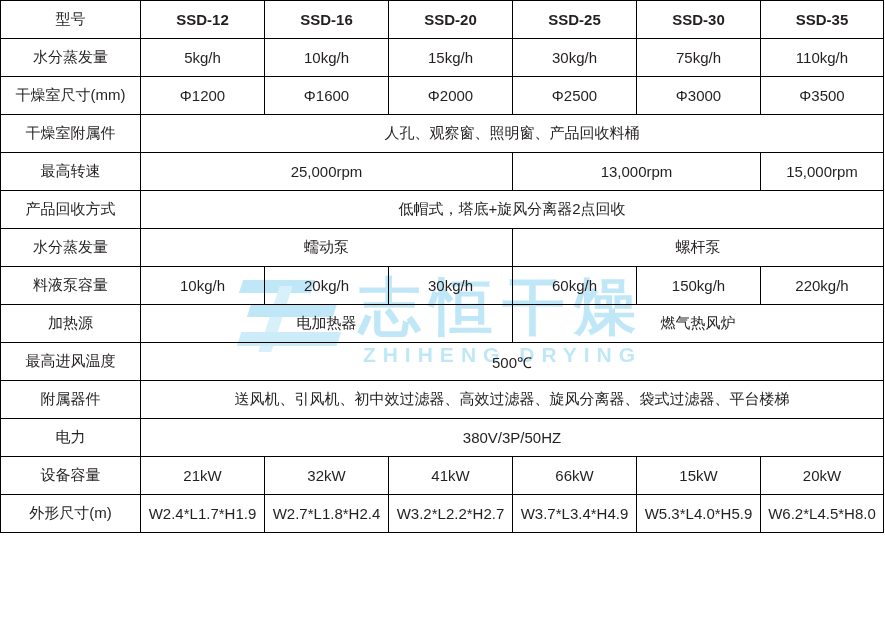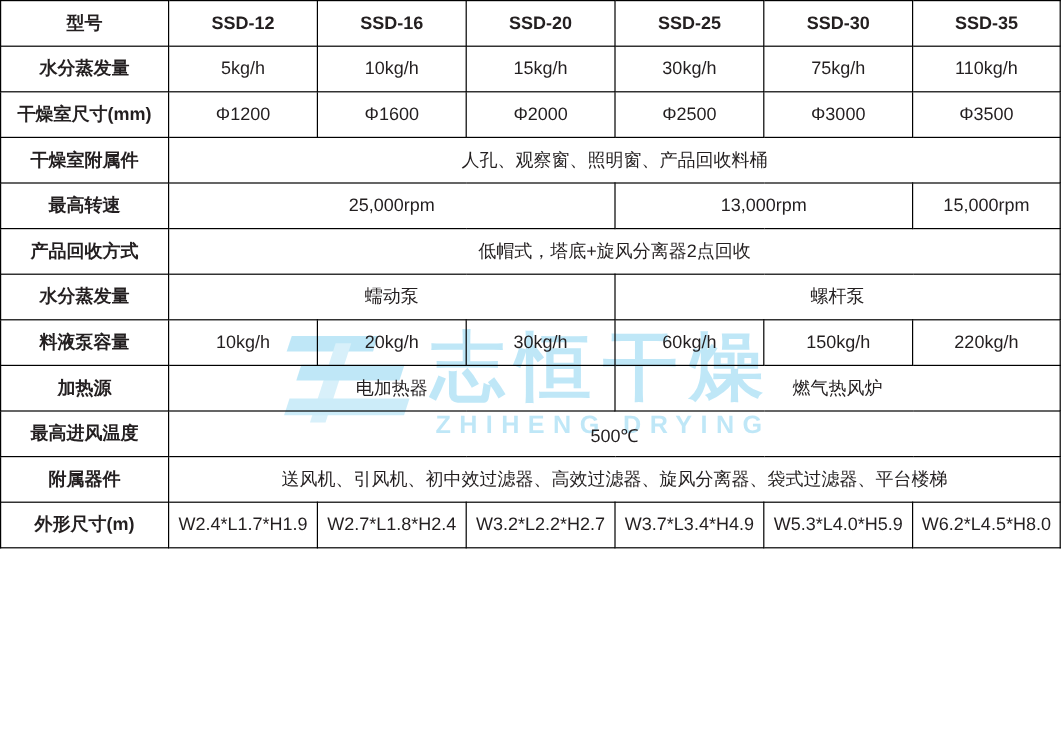--- a/index.html
+++ b/index.html
@@ -85,21 +85,21 @@
     border: 1px solid #000000;
     text-align: center;
     vertical-align: middle;
     font-size: 15px;
     height: 33px;
     padding: 2px 3px;
     background: transparent;
   }
   td.label {
     background: #e9e9e9;
-    font-weight: bold;
+    font-weight: normal;
     font-size: 15px;
     width: 140px;
   }
   td.hdr {
     font-weight: bold;
     margin-left: 24px;
   }
   td.small {
     font-size: 14px;
   }
@@ -197,20 +197,33 @@
         </tr>
         <tr>
           <td class="label">最高进风温度</td>
           <td colspan="6">500℃</td>
         </tr>
         <tr>
           <td class="label">附属器件</td>
           <td colspan="6">送风机、引风机、初中效过滤器、高效过滤器、旋风分离器、袋式过滤器、平台楼梯</td>
         </tr>
         <tr>
+          <td class="label">电力</td>
+          <td colspan="6">380V/3P/50HZ</td>
+        </tr>
+        <tr>
+          <td class="label">设备容量</td>
+          <td>21kW</td>
+          <td>32kW</td>
+          <td>41kW</td>
+          <td>66kW</td>
+          <td>15kW</td>
+          <td>20kW</td>
+        </tr>
+        <tr>
           <td class="label">外形尺寸(m)</td>
           <td class="small">W2.4*L1.7*H1.9</td>
           <td class="small">W2.7*L1.8*H2.4</td>
           <td class="small">W3.2*L2.2*H2.7</td>
           <td class="small">W3.7*L3.4*H4.9</td>
           <td class="small">W5.3*L4.0*H5.9</td>
           <td class="small">W6.2*L4.5*H8.0</td>
         </tr>
       </tbody>
   </table>

